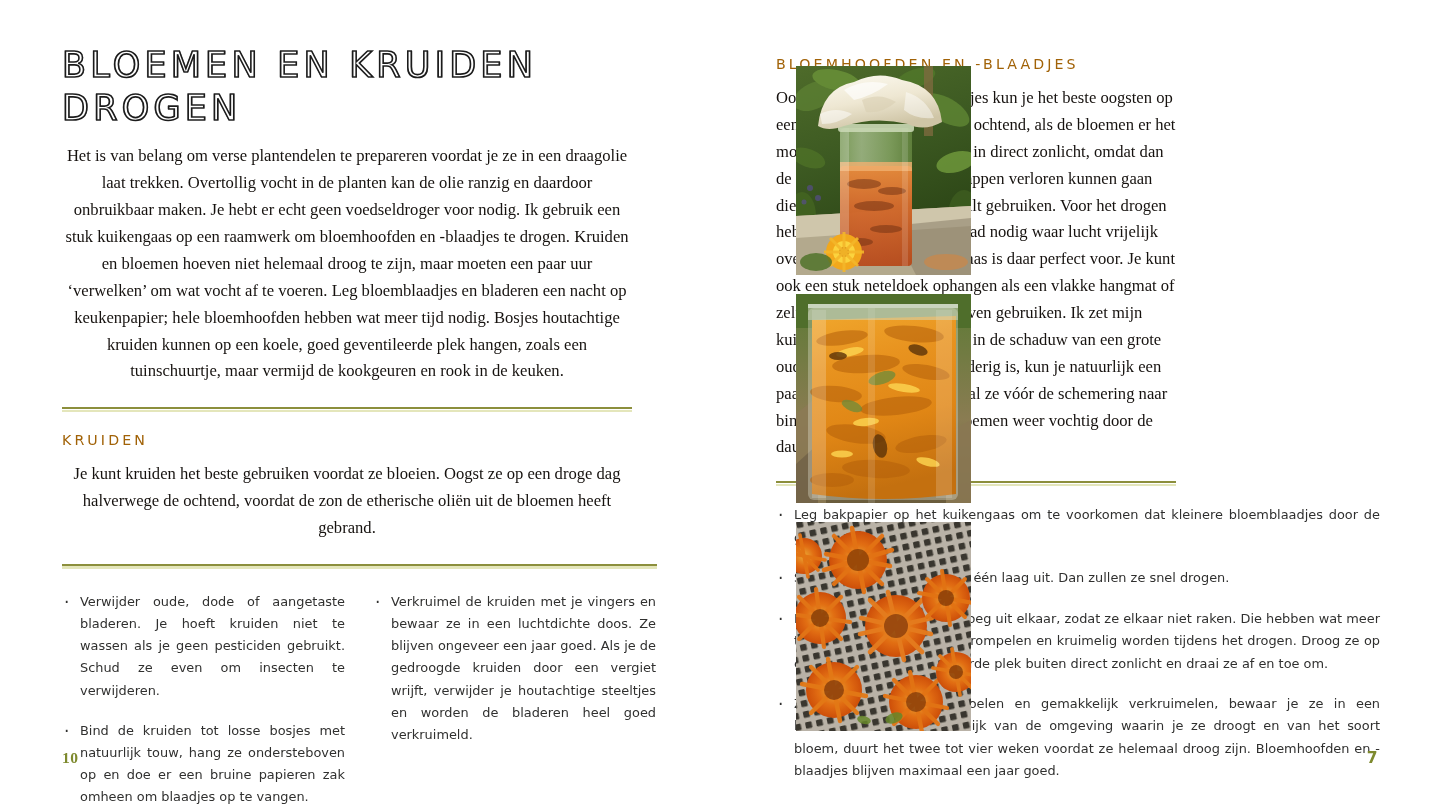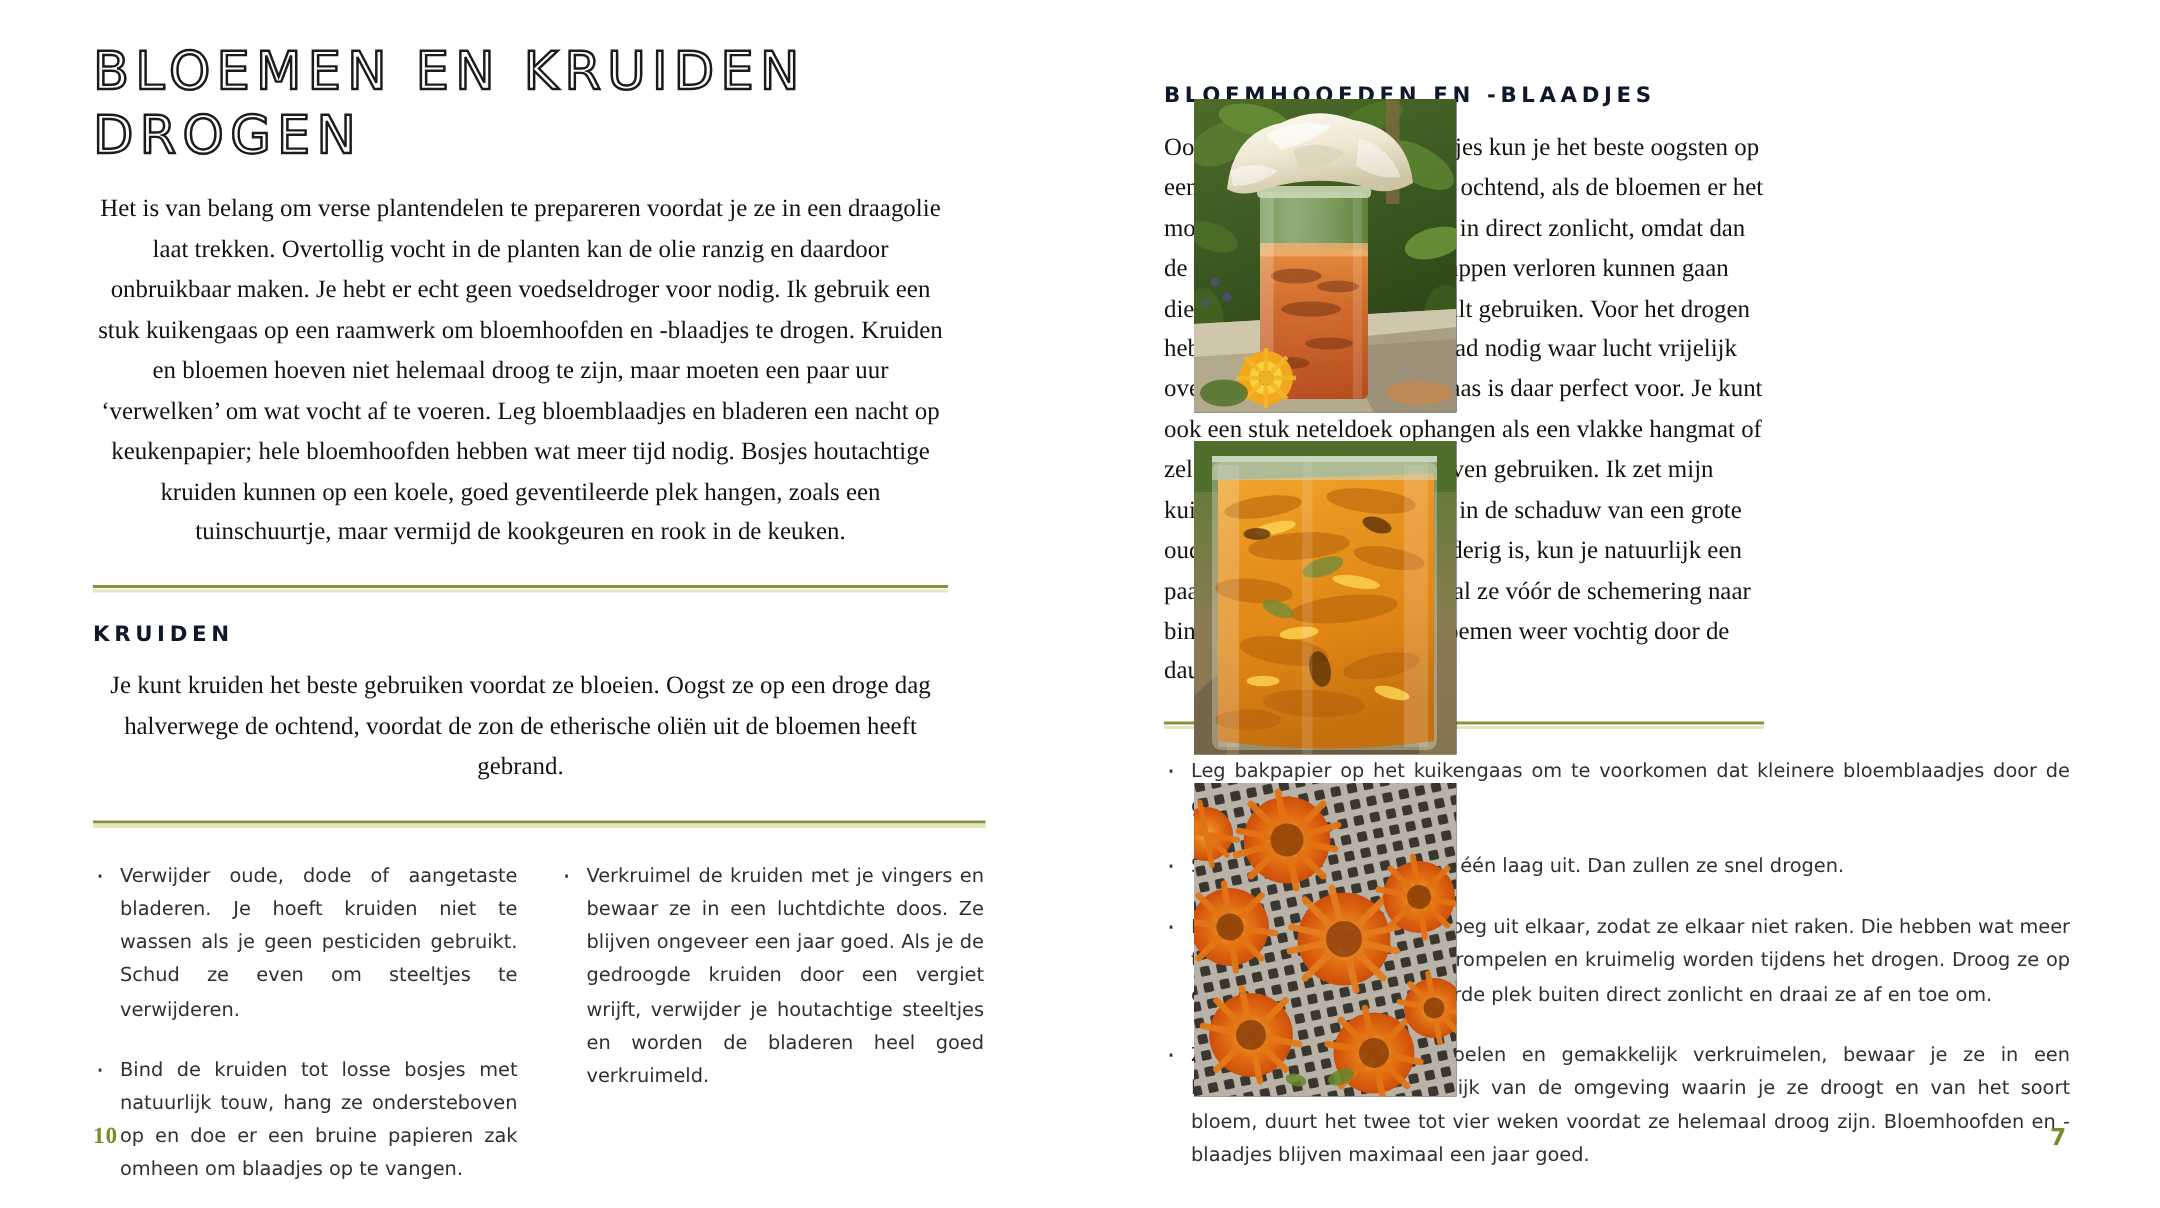--- a/index.html
+++ b/index.html
@@ -20,21 +20,21 @@
     position: absolute;
     inset: 0;
     display: flex;
   }
 
   .page {
     position: relative;
     height: 805px;
     box-sizing: border-box;
   }
-  .page-left  { width: 720px; padding: 27px 62px 0 62px; }
+  .page-left  { width: 720px; padding: 44px 62px 0 62px; }
   .page-right { width: 720px; padding: 56px 60px 0 56px; }
 
   
   .chapter-title {
     font-family: "DejaVu Sans", sans-serif;
     font-weight: 400;
     font-size: 35px;
     line-height: 1.22;
     letter-spacing: 4.2px;
     text-transform: uppercase;
@@ -76,24 +76,24 @@
   .rule::after  { top: 2.5px; height: 2.5px; background: #e4e6bb; }
 
   .rule-left-top  { width: 570px; margin: 22px 0 20px 0; }
   .rule-left-mid  { width: 595px; margin: 22px 0 22px 0; }
   .rule-right     { width: 400px; margin: 20px 0 18px 0; }
 
   
   .section-heading {
     font-family: "DejaVu Sans", sans-serif;
     font-size: 14.2px;
-    font-weight: 700;
+    font-weight: 400;
     letter-spacing: 3.1px;
     text-transform: uppercase;
-    color: #0f172a;
+    color: #a16207;
     margin: 0 0 13px 0;
   }
 
   
   .bullets {
     list-style: none;
     margin: 0;
     padding: 0;
     font-family: "DejaVu Sans", sans-serif;
     font-size: 12.9px;
@@ -175,21 +175,21 @@
     <h2 class="section-heading">KRUIDEN</h2>
 
     <p class="serif-body">Je kunt kruiden het beste gebruiken voordat ze bloeien. Oogst ze op een droge dag halverwege de ochtend, voordat de zon de etherische oliën uit de bloemen heeft gebrand.</p>
 
     <div class="rule rule-left-mid"></div>
 
     <div class="two-col">
       <div class="col">
         <ul class="bullets">
           <li>
-            <span>Verwijder oude, dode of aangetaste bladeren. Je hoeft kruiden niet te wassen als je geen pesticiden gebruikt. Schud ze even om steeltjes te verwijderen.</span>
+            <span>Verwijder oude, dode of aangetaste bladeren. Je hoeft kruiden niet te wassen als je geen pesticiden gebruikt. Schud ze even om insecten te verwijderen.</span>
           </li>
           <li>
             <span>Bind de kruiden tot losse bosjes met natuurlijk touw, hang ze ondersteboven op en doe er een bruine papieren zak omheen om blaadjes op te vangen.</span>
           </li>
 
         </ul>
       </div>
       <div class="col">
         <ul class="bullets">
           <li>

